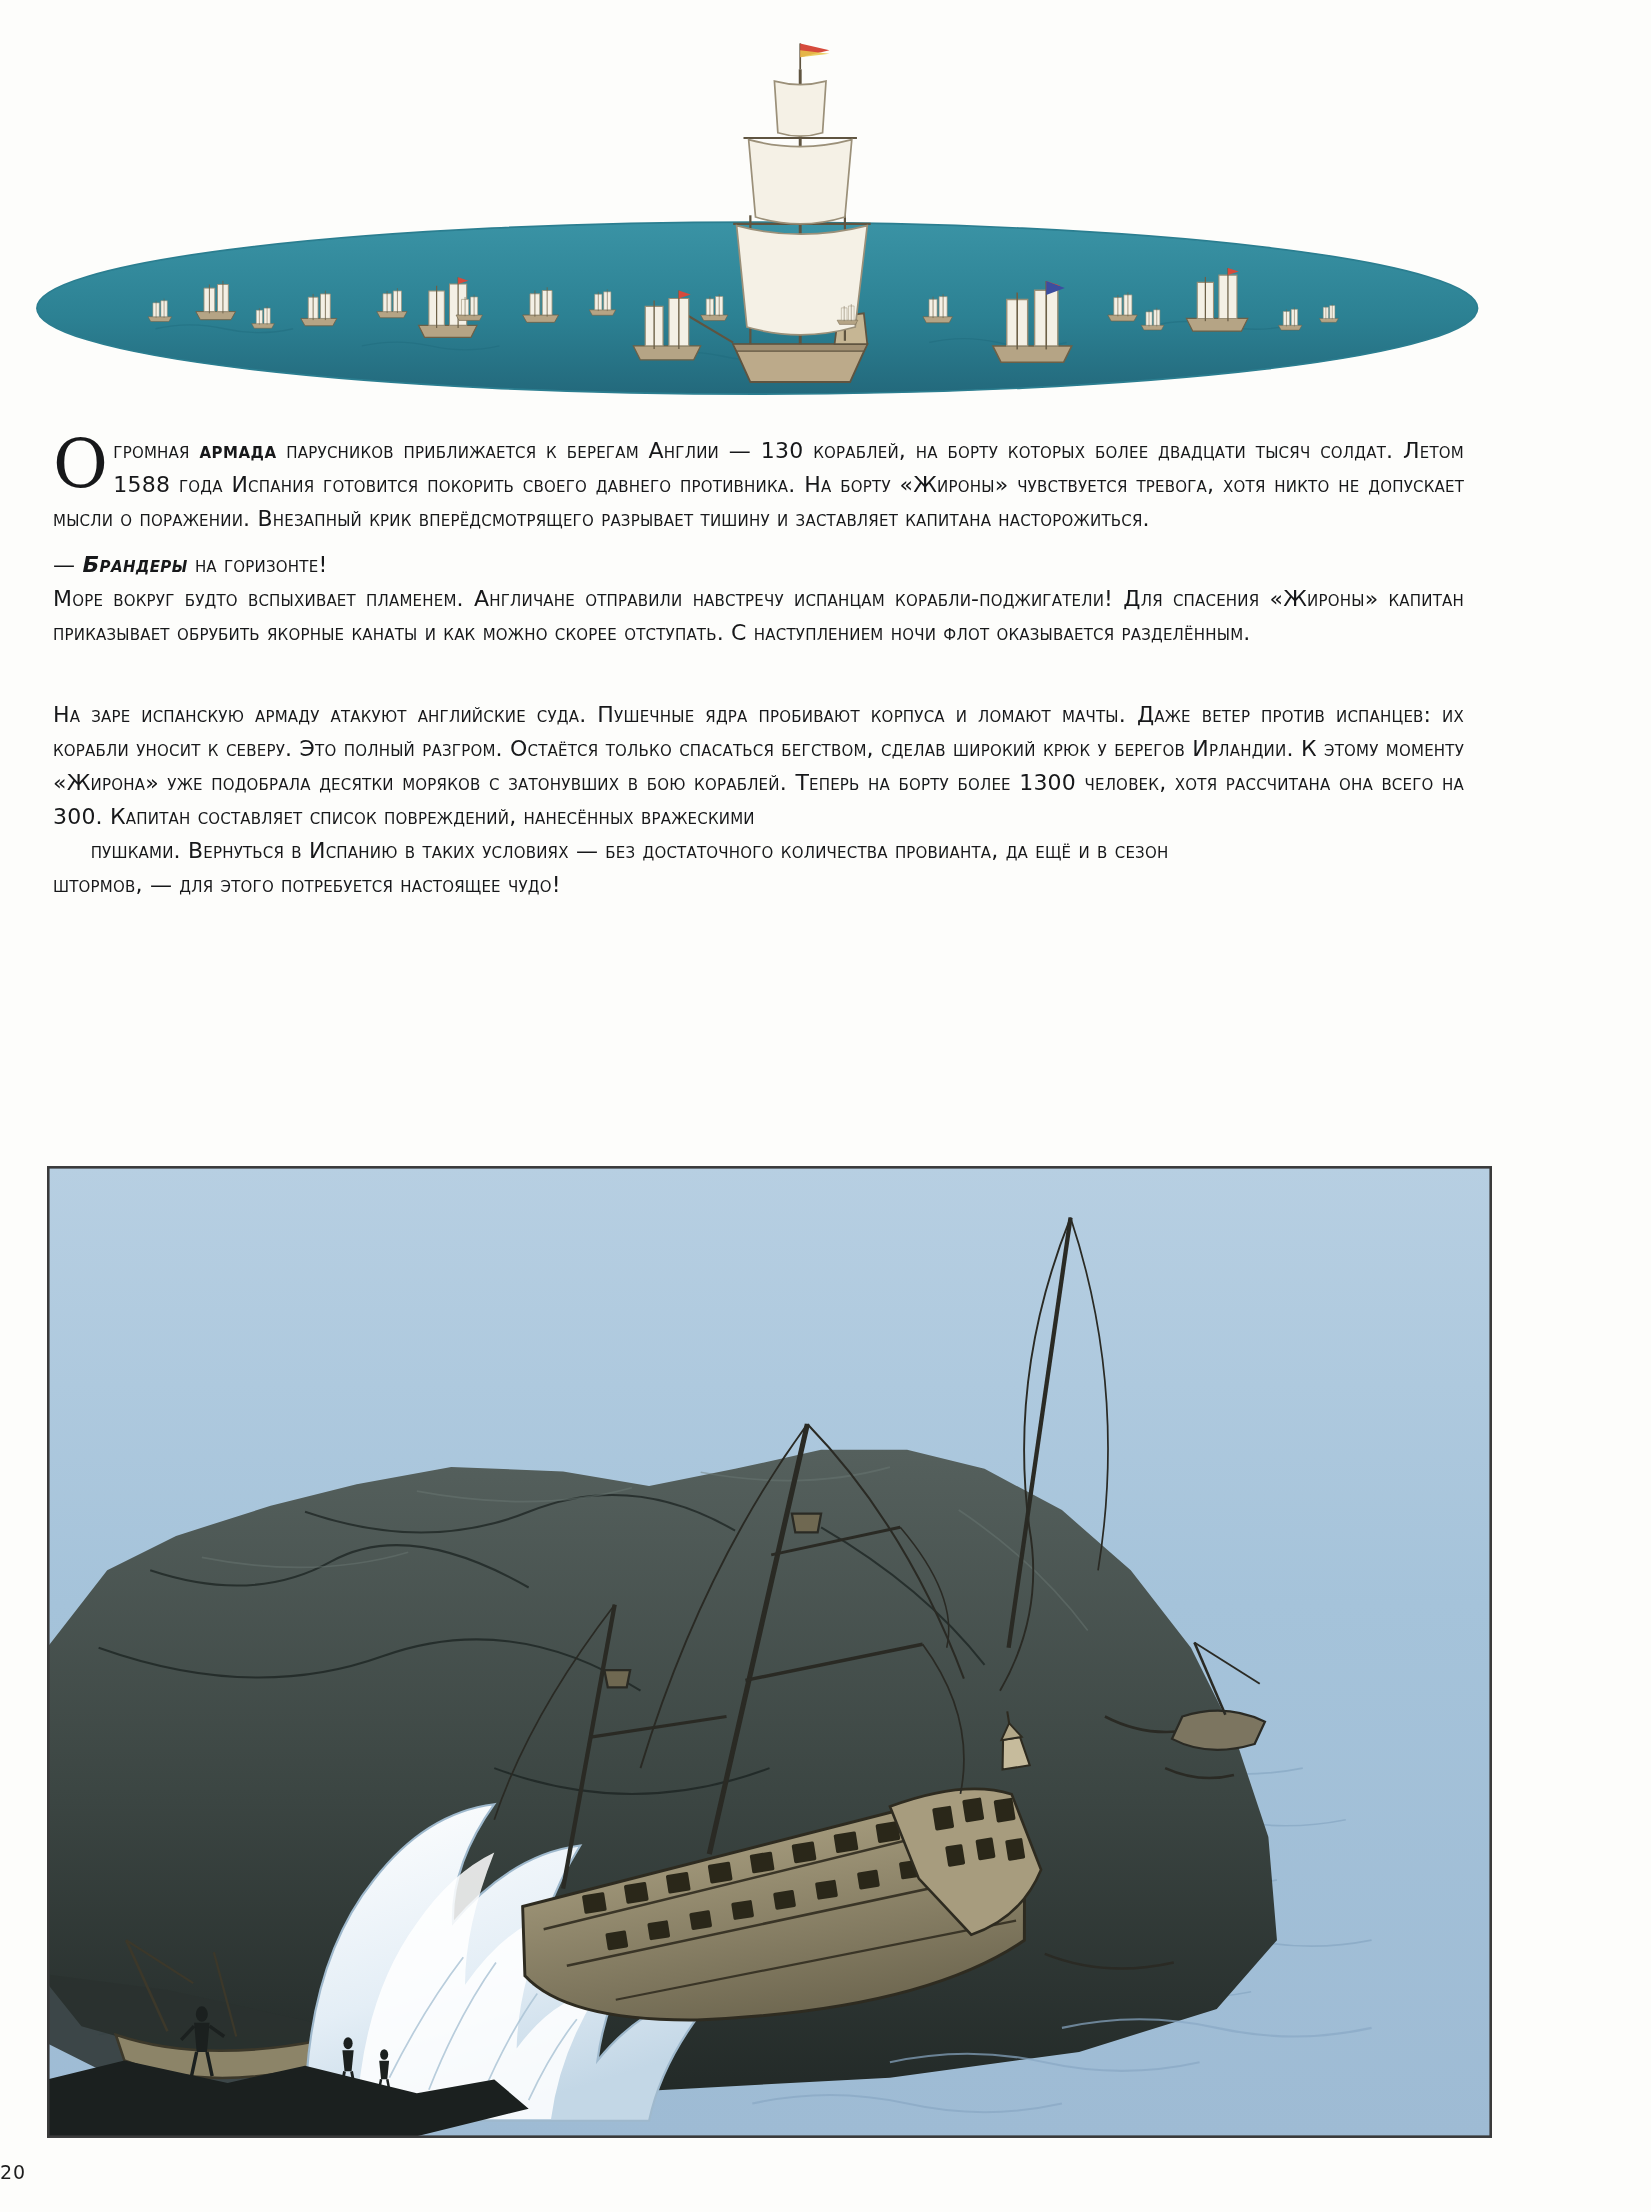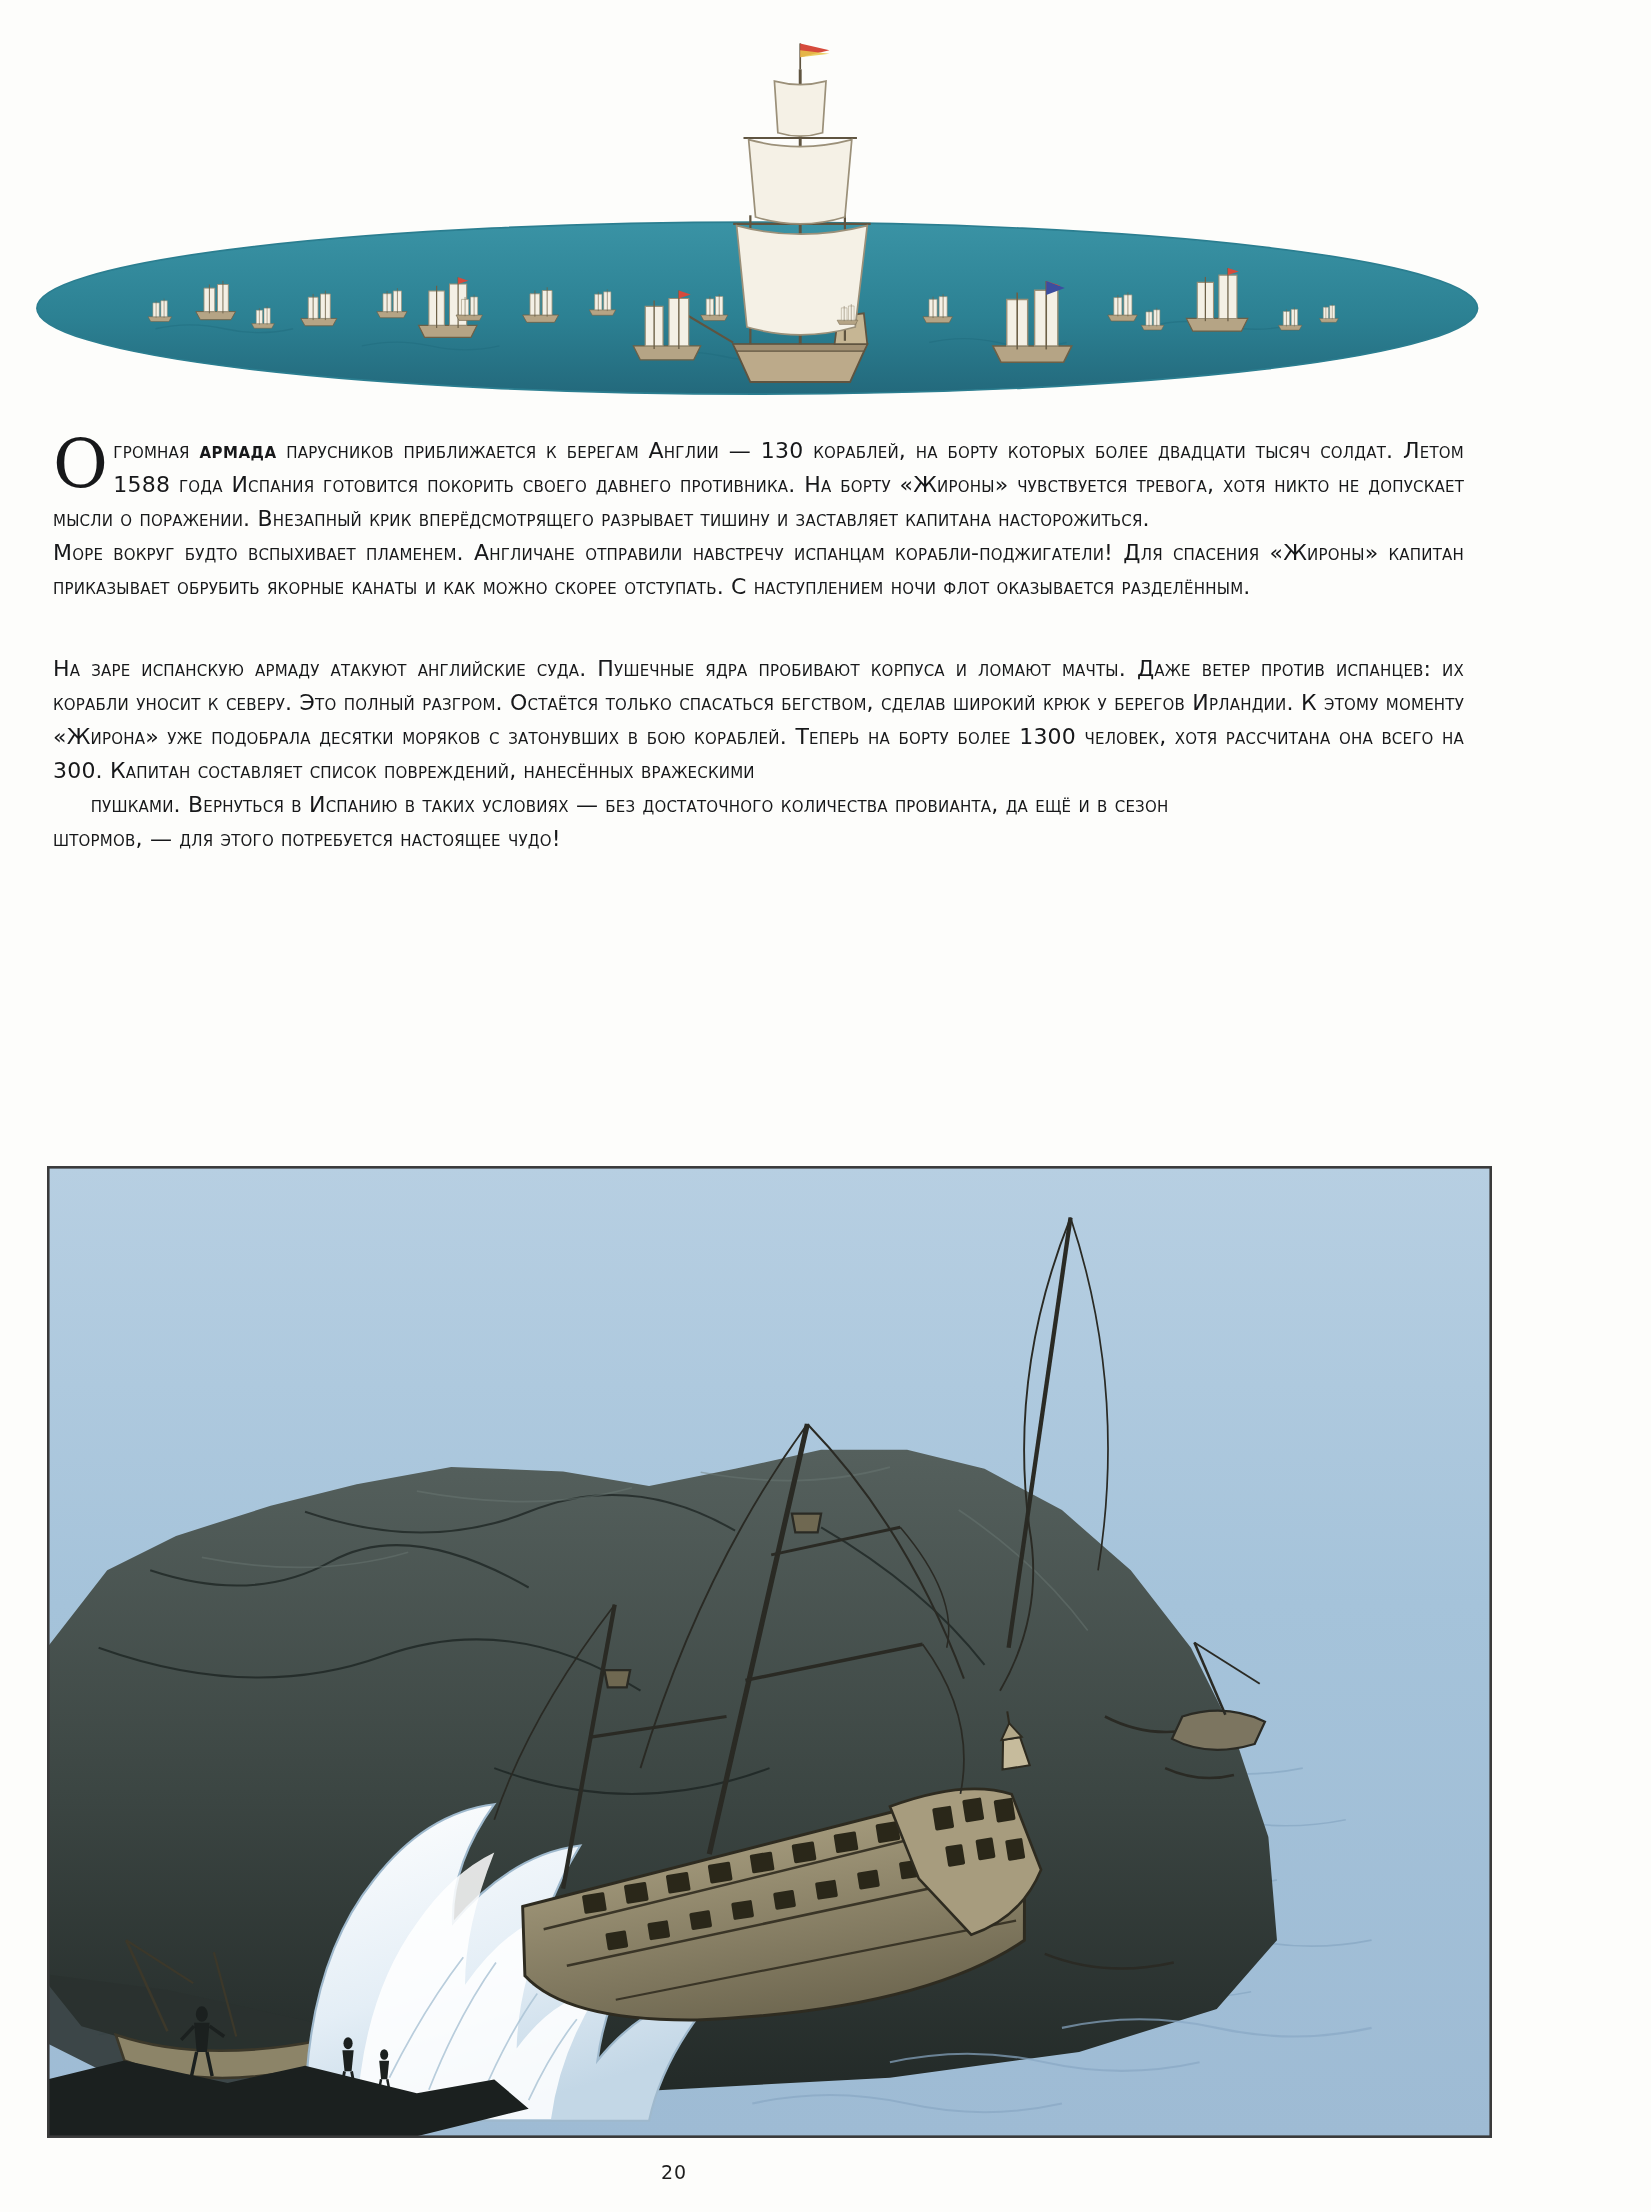--- a/index.html
+++ b/index.html
@@ -91,21 +91,20 @@
     width: 1445px;
     height: 972px;
   }
 
   
   .page-number {
     position: absolute;
     left: 0;
     top: 2161px;
     width: 1348px;
-    text-align: center;
     font-family: "DejaVu Sans", sans-serif;
     font-size: 19px;
     color: #1d1d1d;
     letter-spacing: 0.9px;
   }
 </style>
 </head>
 <body>
 
 <div class="page">
@@ -232,20 +231,23 @@
         </g>
     </svg>
   </div>
 
   <div class="text-column">
 
     <p class="para lead">
       <span class="dropcap">О</span><span>громная </span><span class="bold-word">армада</span><span> парусников приближается к берегам Англии — 130 кораблей, на борту которых более двадцати тысяч солдат. Летом 1588 года Испания готовится покорить своего давнего противника. На борту «Жироны» чувствуется тревога, хотя никто не допускает мысли о поражении. Внезапный крик вперёдсмотрящего разрывает тишину и заставляет капитана насторожиться.</span>
     </p>
 
+    <p class="para dialog">
+      <span>— </span><span class="emph">Брандеры</span><span> на горизонте!</span>
+    </p>
 
     <p class="para">Море вокруг будто вспыхивает пламенем. Англичане отправили навстречу испанцам корабли-поджигатели! Для спасения «Жироны» капитан приказывает обрубить якорные канаты и как можно скорее отступать. С наступлением ночи флот оказывается разделённым.</p>
 
     <div class="gap-big"></div>
 
     <p class="para">На заре испанскую армаду атакуют английские суда. Пушечные ядра пробивают корпуса и ломают мачты. Даже ветер против испанцев: их корабли уносит к северу. Это полный разгром. Остаётся только спасаться бегством, сделав широкий крюк у берегов Ирландии. К этому моменту «Жирона» уже подобрала десятки моряков с затонувших в бою кораблей. Теперь на борту более 1300 человек, хотя рассчитана она всего на 300. Капитан составляет список повреждений, нанесённых вражескими</p>
     <p class="para narrow">пушками. Вернуться в Испанию в таких условиях — без достаточного количества провианта, да ещё и в сезон штормов, — для этого потребуется настоящее чудо!</p>
   </div>
 
   <div class="wreck-figure">

